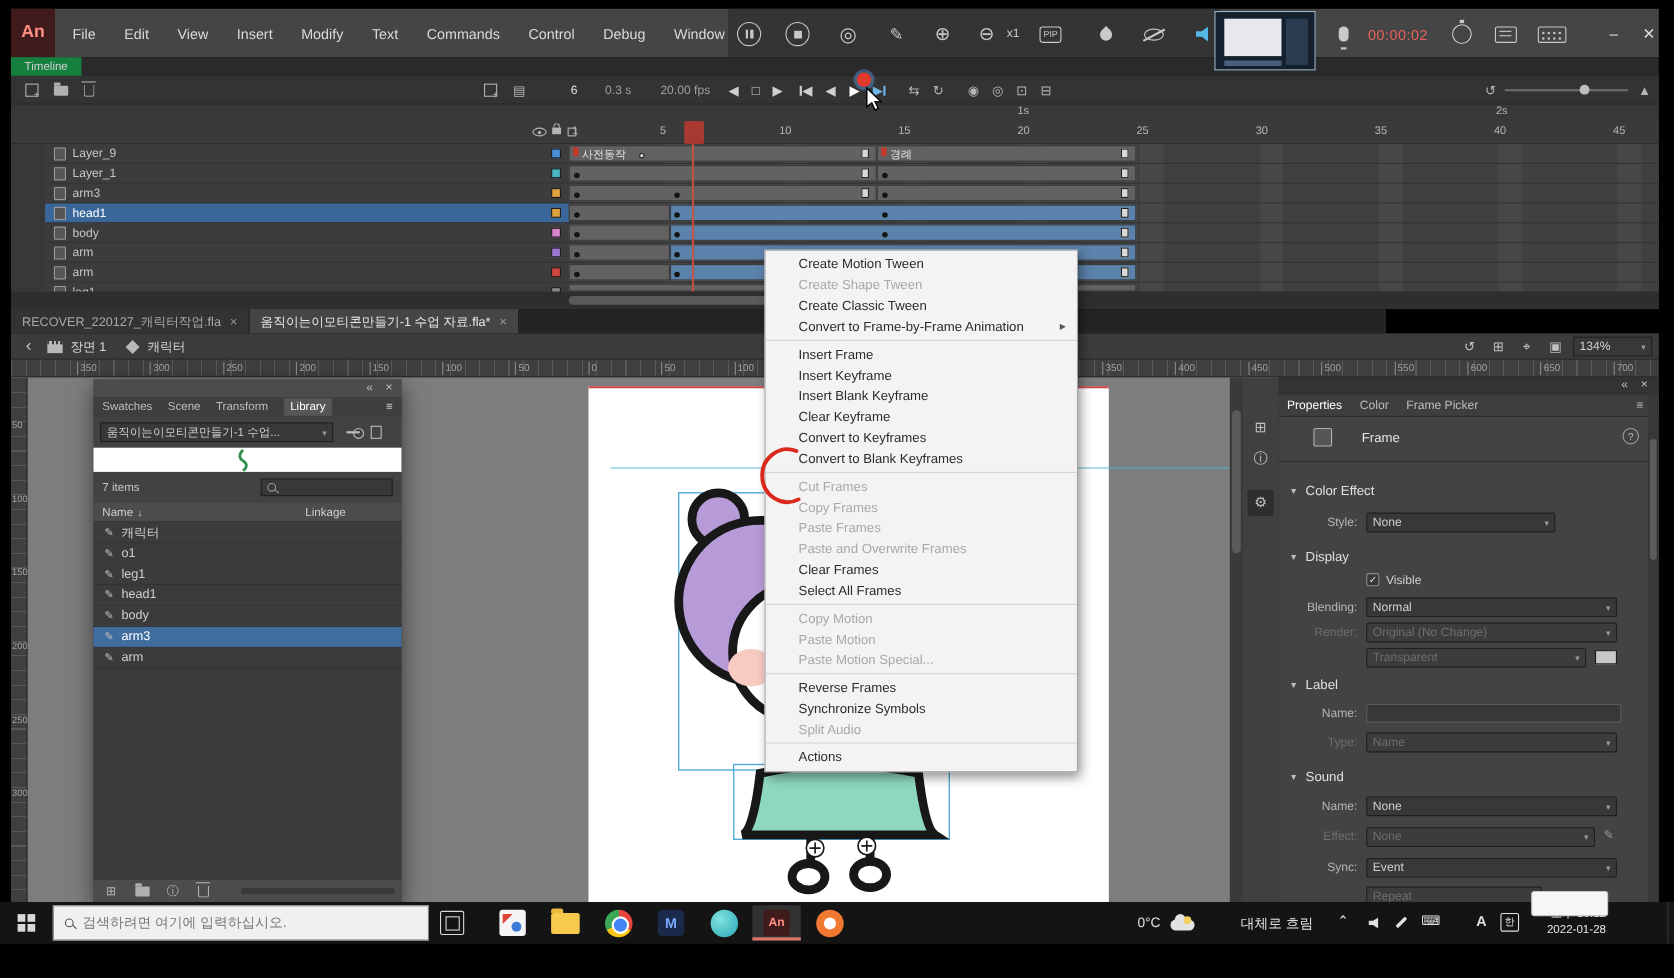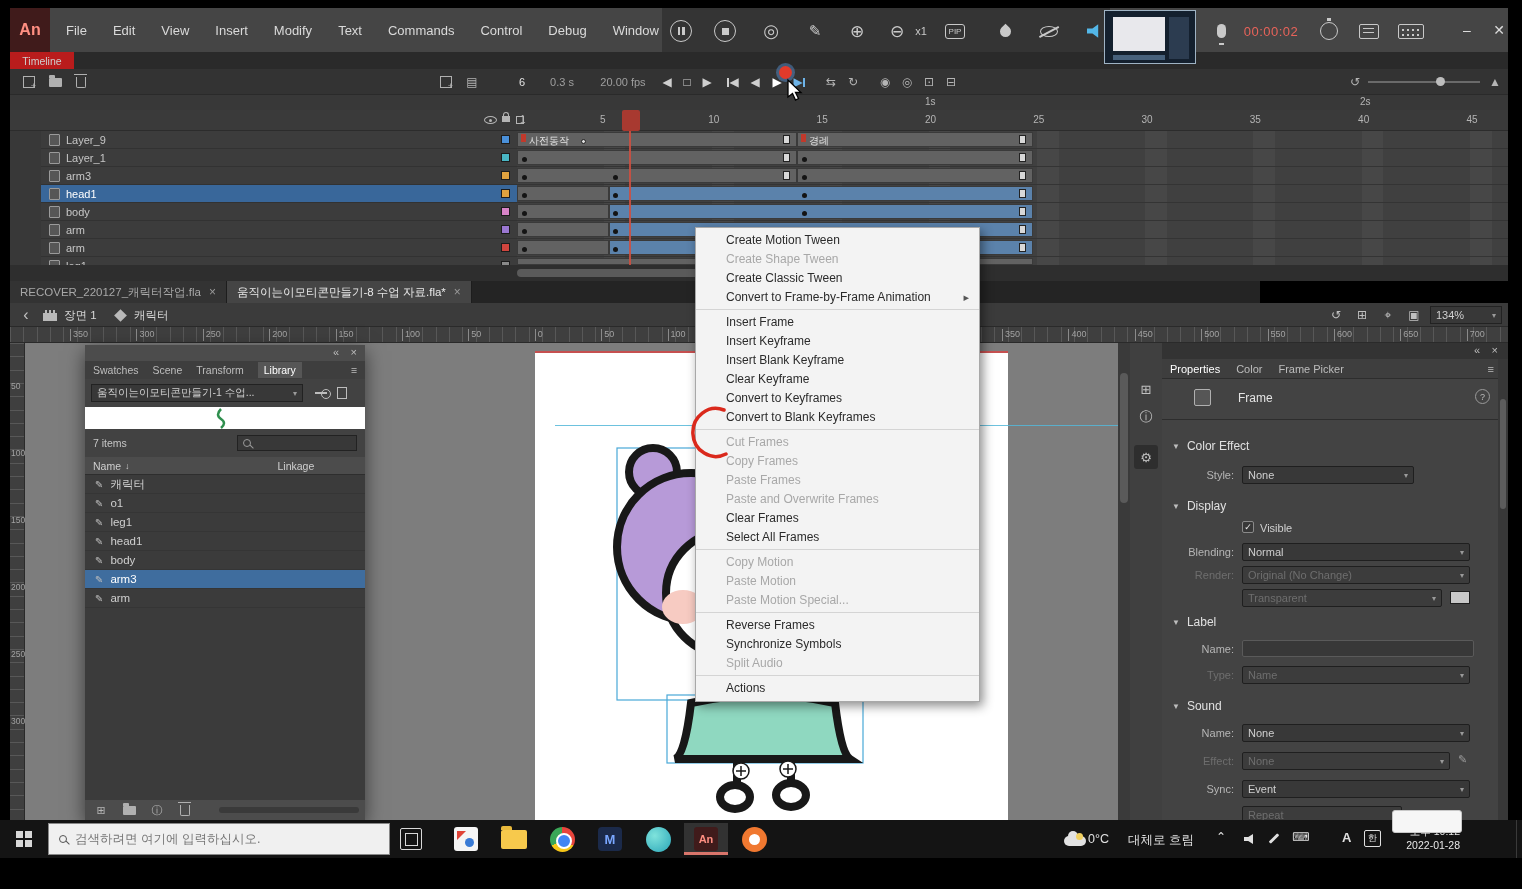--- a/index.html
+++ b/index.html
@@ -34,21 +34,21 @@
   .keyboard::after { content:""; position:absolute; left:3px; top:4px; width:2px; height:2px; background:#c9c9c9;
     box-shadow:5px 0 #c9c9c9,10px 0 #c9c9c9,15px 0 #c9c9c9,0 5px #c9c9c9,5px 5px #c9c9c9,10px 5px #c9c9c9,15px 5px #c9c9c9; }
   .winbtn { position:absolute; top:0; width:30px; height:44px; display:flex; align-items:center; justify-content:center; font-size:14px; color:#dcdcdc; }
   #cam-thumb { left:1104px; top:10px; width:92px; height:54px; background:#14202e; border:1px solid #9fb3c4; z-index:12; }
   #cam-thumb .mini1 { position:absolute; left:8px; top:6px; width:52px; height:34px; background:#e8e8ec; }
   #cam-thumb .mini2 { position:absolute; left:64px; top:6px; width:20px; height:42px; background:#2c3c50; }
   #cam-thumb .mini3 { position:absolute; left:8px; top:44px; width:52px; height:5px; background:#47617c; }
 
   
   #tl-tabstrip { left:10px; top:52px; width:1498px; height:17px; background:#2a2a2a; }
-  #tl-tab { width:64px; height:17px; background:#b91c1c; color:#cfcfcf; font-size:10.5px; display:flex; align-items:center; justify-content:center; }
+  #tl-tab { width:64px; height:17px; background:#15803d; color:#cfcfcf; font-size:10.5px; display:flex; align-items:center; justify-content:center; }
   #timeline { left:10px; top:69px; width:1498px; height:212px; background:#383838; }
   #tl-toolbar { left:0; top:0; width:100%; height:26px; background:#333; border-bottom:1px solid #2a2a2a; }
   .tlico { position:absolute; top:5px; width:18px; height:16px; display:flex; align-items:center; justify-content:center; color:#b5b5b5; font-size:12px; }
   .miniframe { width:12px; height:12px; border:1px solid #b0b0b0; position:relative; }
   .miniframe::after { content:"+"; position:absolute; right:-2px; bottom:-4px; font-size:9px; color:#b0b0b0; }
   .folder { width:13px; height:9px; background:#b0b0b0; position:relative; border-radius:1px; }
   .folder::before { content:""; position:absolute; left:0; top:-3px; width:6px; height:3px; background:#b0b0b0; border-radius:1px 1px 0 0; }
   .trash { width:10px; height:11px; border:1.3px solid #b0b0b0; border-top:none; border-radius:0 0 2px 2px; position:relative; }
   .trash::before { content:""; position:absolute; left:-3px; top:-3px; width:13px; height:1.5px; background:#b0b0b0; }
   .tpt { color:#cfcfcf; font-size:12px; }
@@ -508,21 +508,21 @@
       <span class="thumb"></span>
     </div>
 </div>
 
 <div id="doctabs" class="abs">
   <div class="doctab">
     <span>RECOVER_220127_캐릭터작업.fla</span>
     <span class="tabx">×</span>
   </div>
   <div class="doctab active">
-    <span>움직이는이모티콘만들기-8 수업 자료.fla*</span>
+    <span>움직이는이모티콘만들기-1 수업 자료.fla*</span>
     <span class="tabx">×</span>
   </div>
 </div>
 
 <div id="editbar" class="abs">
   <div class="ebico" style="left:8px;font-size:16px">‹</div>
   <div class="ebico" style="left:32px">
       <span class="clapper"></span>
     </div>
   <span class="ebtxt" style="left:54px">장면 1</span>
@@ -949,21 +949,21 @@
   <div class="tb-app active" style="left:684px">
       <span class="app-an">An</span>
     </div>
   <div class="tb-app" style="left:732px">
       <span class="app-rec">
         <i></i>
       </span>
     </div>
 
   <span class="trayshape cloud" style="left:1064px;top:16px"></span>
-  <span class="trayico" style="left:1088px;top:12px;font-size:12.5px">0°C</span>
+  <span class="trayico" style="left:1034px;top:12px;font-size:12.5px">0°C</span>
   <span class="trayico" style="left:1128px;top:12px;font-size:12.5px">대체로 흐림</span>
   <span class="trayico" style="left:1216px;top:10px">⌃</span>
   <span class="trayshape vol-tray" style="left:1244px;top:14px"></span>
   <span class="trayshape pen-tray" style="left:1268px;top:17px"></span>
   <span class="trayico" style="left:1292px;top:10px;font-size:12px">⌨</span>
   <span class="trayico" style="left:1342px;top:10px;font-weight:bold;font-size:13px">A</span>
   <span class="trayshape imebox" style="left:1364px;top:10px">한</span>
   <div id="clock">
     <div>오후 10:12</div>
     <div>2022-01-28</div>

